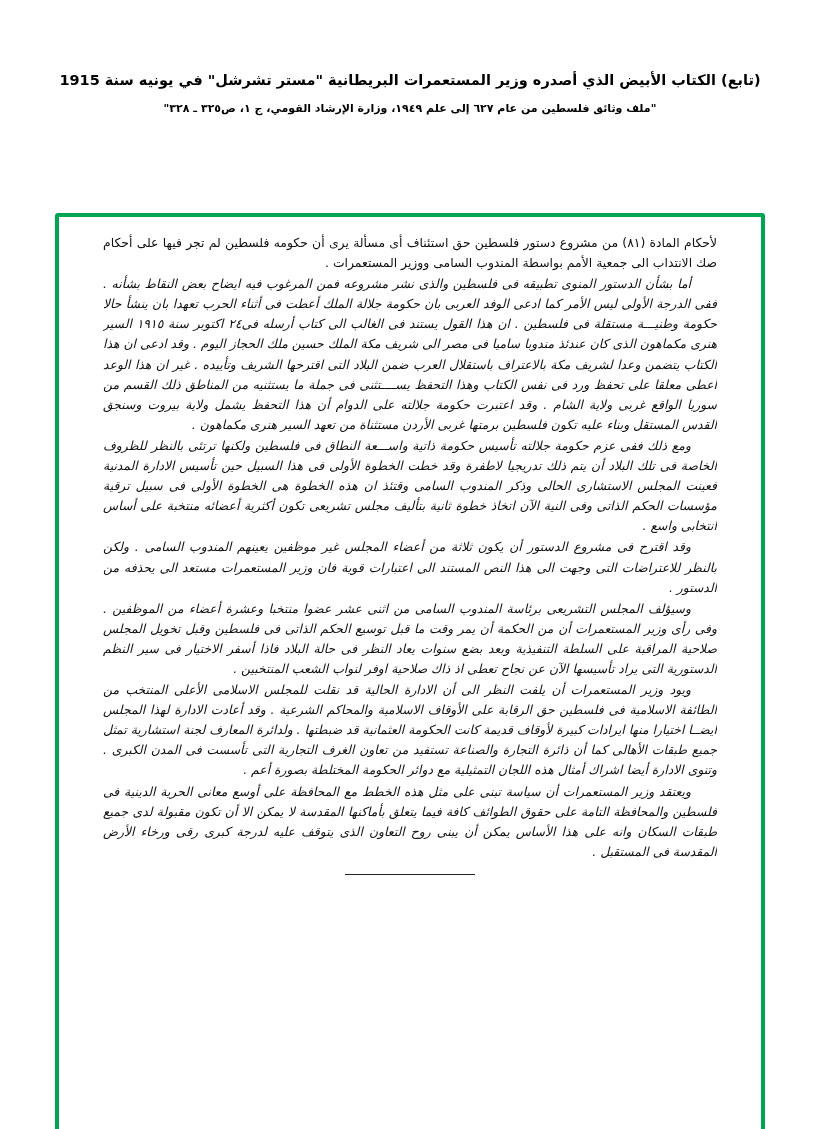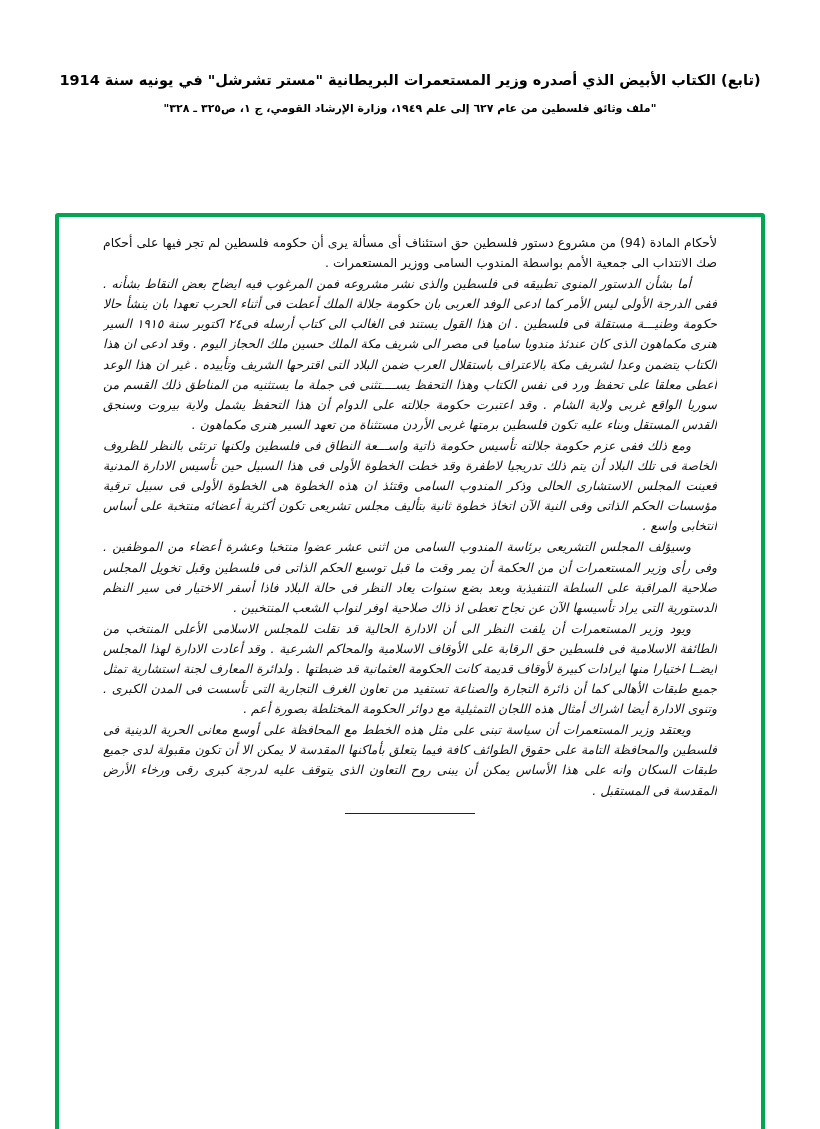--- a/index.html
+++ b/index.html
@@ -79,29 +79,30 @@
     background: #222;
     margin: 12px auto 0 auto;
   }
 </style>
 </head>
 <body>
 
 <div class="page">
 
   <div class="header">
-    <div class="title">(تابع) الكتاب الأبيض الذي أصدره وزير المستعمرات البريطانية "مستر تشرشل" في يونيه سنة 1914</div>
+    <div class="title">(تابع) الكتاب الأبيض الذي أصدره وزير المستعمرات البريطانية "مستر تشرشل" في يونيه سنة 1915</div>
     <div class="subtitle">"ملف وثائق فلسطين من عام ٦٢٧ إلى علم ١٩٤٩، وزارة الإرشاد القومي، ج ١، ص٣٢٥ ـ ٣٢٨"</div>
   </div>
 
   <div class="frame">
     <div class="body-text">
-      <p class="para">لأحكام المادة (94) من مشروع دستور فلسطين حق استئناف أى مسألة يرى أن حكومه فلسطين لم تجر فيها على أحكام صك الانتداب الى جمعية الأمم بواسطة المندوب السامى ووزير المستعمرات .</p>
+      <p class="para">لأحكام المادة (٨١) من مشروع دستور فلسطين حق استئناف أى مسألة يرى أن حكومه فلسطين لم تجر فيها على أحكام صك الانتداب الى جمعية الأمم بواسطة المندوب السامى ووزير المستعمرات .</p>
       <p class="para indent">أما بشأن الدستور المنوى تطبيقه فى فلسطين والذى نشر مشروعه فمن المرغوب فيه ايضاح بعض النقاط بشأنه . ففى الدرجة الأولى ليس الأمر كما ادعى الوفد العربى بان حكومة جلالة الملك أعطت فى أثناء الحرب تعهدا بان ينشأ حالا حكومة وطنيـــة مستقلة فى فلسطين . ان هذا القول يستند فى الغالب الى كتاب أرسله فى٢٤ اكتوبر سنة ١٩١٥ السير هنرى مكماهون الذى كان عندئذ مندوبا ساميا فى مصر الى شريف مكة الملك حسين ملك الحجاز اليوم . وقد ادعى ان هذا الكتاب يتضمن وعدا لشريف مكة بالاعتراف باستقلال العرب ضمن البلاد التى اقترحها الشريف وتأييده . غير ان هذا الوعد أعطى معلقا على تحفظ ورد فى نفس الكتاب وهذا التحفظ يســــتثنى فى جملة ما يستثنيه من المناطق ذلك القسم من سوريا الواقع غربى ولاية الشام . وقد اعتبرت حكومة جلالته على الدوام أن هذا التحفظ يشمل ولاية بيروت وسنجق القدس المستقل وبناء عليه تكون فلسطين برمتها غربى الأردن مستثناة من تعهد السير هنرى مكماهون .</p>
       <p class="para indent">ومع ذلك ففى عزم حكومة جلالته تأسيس حكومة ذاتية واســـعة النطاق فى فلسطين ولكنها ترتئى بالنظر للظروف الخاصة فى تلك البلاد أن يتم ذلك تدريجيا لاطفرة وقد خطت الخطوة الأولى فى هذا السبيل حين تأسيس الادارة المدنية فعينت المجلس الاستشارى الحالى وذكر المندوب السامى وقتئذ ان هذه الخطوة هى الخطوة الأولى فى سبيل ترقية مؤسسات الحكم الذاتى وفى النية الآن اتخاذ خطوة ثانية بتأليف مجلس تشريعى تكون أكثرية أعضائه منتخبة على أساس انتخابى واسع .</p>
+      <p class="para indent">وقد اقترح فى مشروع الدستور أن يكون ثلاثة من أعضاء المجلس غير موظفين يعينهم المندوب السامى . ولكن بالنظر للاعتراضات التى وجهت الى هذا النص المستند الى اعتبارات قوية فان وزير المستعمرات مستعد الى يحذفه من الدستور .</p>
       <p class="para indent">وسيؤلف المجلس التشريعى برئاسة المندوب السامى من اثنى عشر عضوا منتخبا وعشرة أعضاء من الموظفين . وفى رأى وزير المستعمرات أن من الحكمة أن يمر وقت ما قبل توسيع الحكم الذاتى فى فلسطين وقبل تخويل المجلس صلاحية المراقبة على السلطة التنفيذية وبعد بضع سنوات يعاد النظر فى حالة البلاد فاذا أسفر الاختيار فى سير النظم الدستورية التى يراد تأسيسها الآن عن نجاح تعطى اذ ذاك صلاحية اوفر لنواب الشعب المنتخبين .</p>
       <p class="para indent">ويود وزير المستعمرات أن يلفت النظر الى أن الادارة الحالية قد نقلت للمجلس الاسلامى الأعلى المنتخب من الطائفة الاسلامية فى فلسطين حق الرقابة على الأوقاف الاسلامية والمحاكم الشرعية . وقد أعادت الادارة لهذا المجلس ايضــا اختيارا منها ايرادات كبيرة لأوقاف قديمة كانت الحكومة العثمانية قد ضبطتها . ولدائرة المعارف لجنة استشارية تمثل جميع طبقات الأهالى كما أن ذائرة التجارة والصناعة تستفيد من تعاون الغرف التجارية التى تأسست فى المدن الكبرى . وتنوى الادارة أيضا اشراك أمثال هذه اللجان التمثيلية مع دوائر الحكومة المختلطة بصورة أعم .</p>
       <p class="para indent">ويعتقد وزير المستعمرات أن سياسة تبنى على مثل هذه الخطط مع المحافظة على أوسع معانى الحرية الدينية فى فلسطين والمحافظة التامة على حقوق الطوائف كافة فيما يتعلق بأماكنها المقدسة لا يمكن الا أن تكون مقبولة لدى جميع طبقات السكان وانه على هذا الأساس يمكن أن يبنى روح التعاون الذى يتوقف عليه لدرجة كبرى رقى ورخاء الأرض المقدسة فى المستقبل .</p>
       <div class="rule"></div>
     </div>
   </div>
 
 </div>
 
 </body></html>

